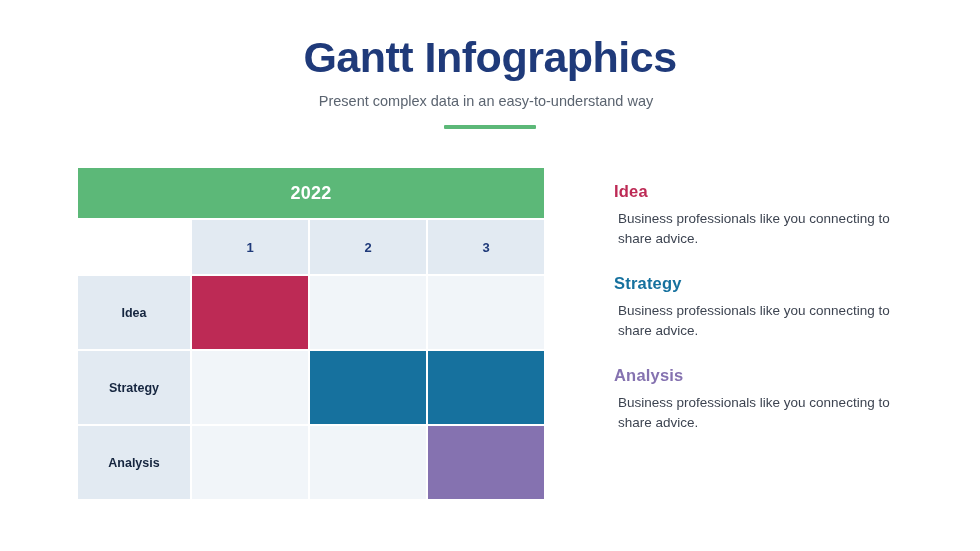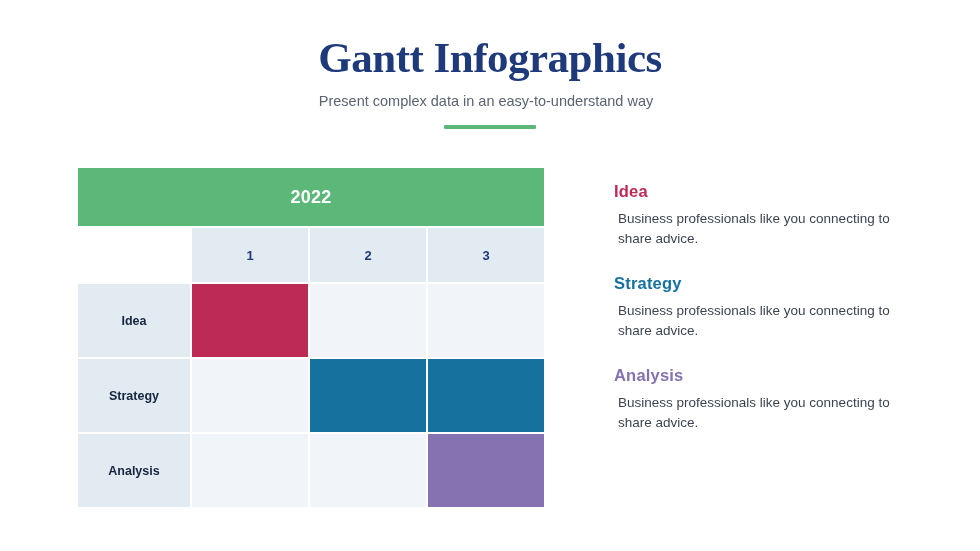--- a/index.html
+++ b/index.html
@@ -24,21 +24,20 @@
     text-align: center;
     padding-top: 34px;
   }
   .title {
     font-size: 43px;
     font-weight: bold;
     color: #1f3a7a;
     letter-spacing: -0.5px;
     line-height: 1.1;
     margin: 0;
-    font-family: Liberation Serif, serif;
   }
   .subtitle {
     font-size: 14.5px;
     color: #5b6470;
     margin: 12px 8px 0 0;
     font-weight: 400;
   }
   .accent-rule {
     width: 92px;
     height: 4px;
@@ -56,21 +55,21 @@
   }
 
   
   .gantt {
     position: absolute;
     left: 78px;
     top: 0;
     width: 466px;
   }
   .gantt-year {
-    height: 58px;
+    height: 50px;
     background: #5cb878;
     color: #ffffff;
     display: flex;
     align-items: center;
     justify-content: center;
     font-size: 18px;
     font-weight: bold;
     letter-spacing: 0.3px;
   }
   .cell {

